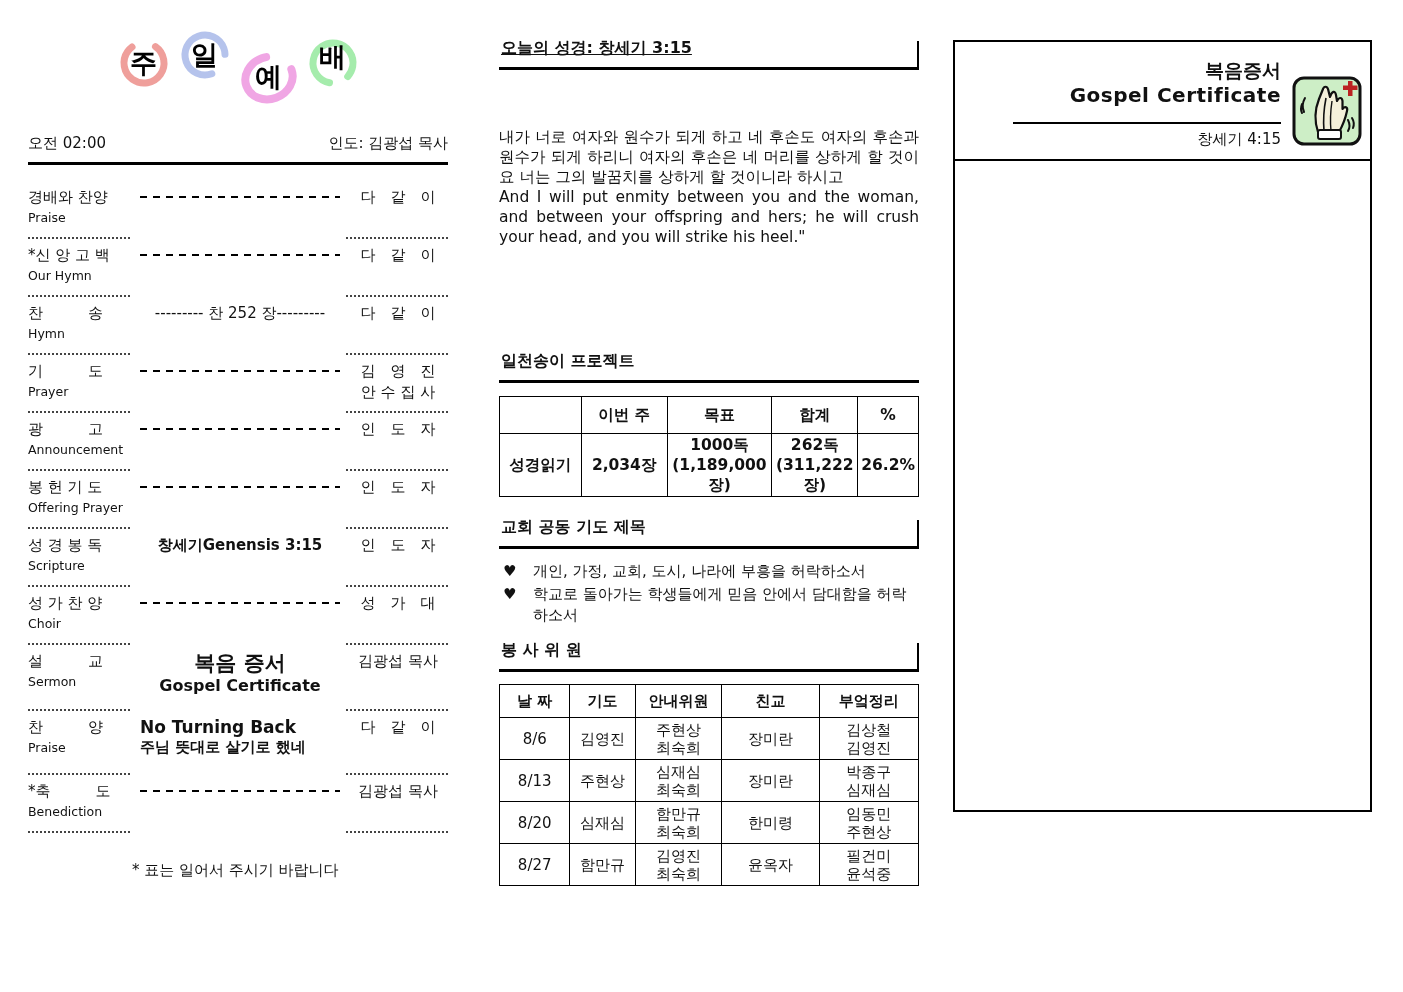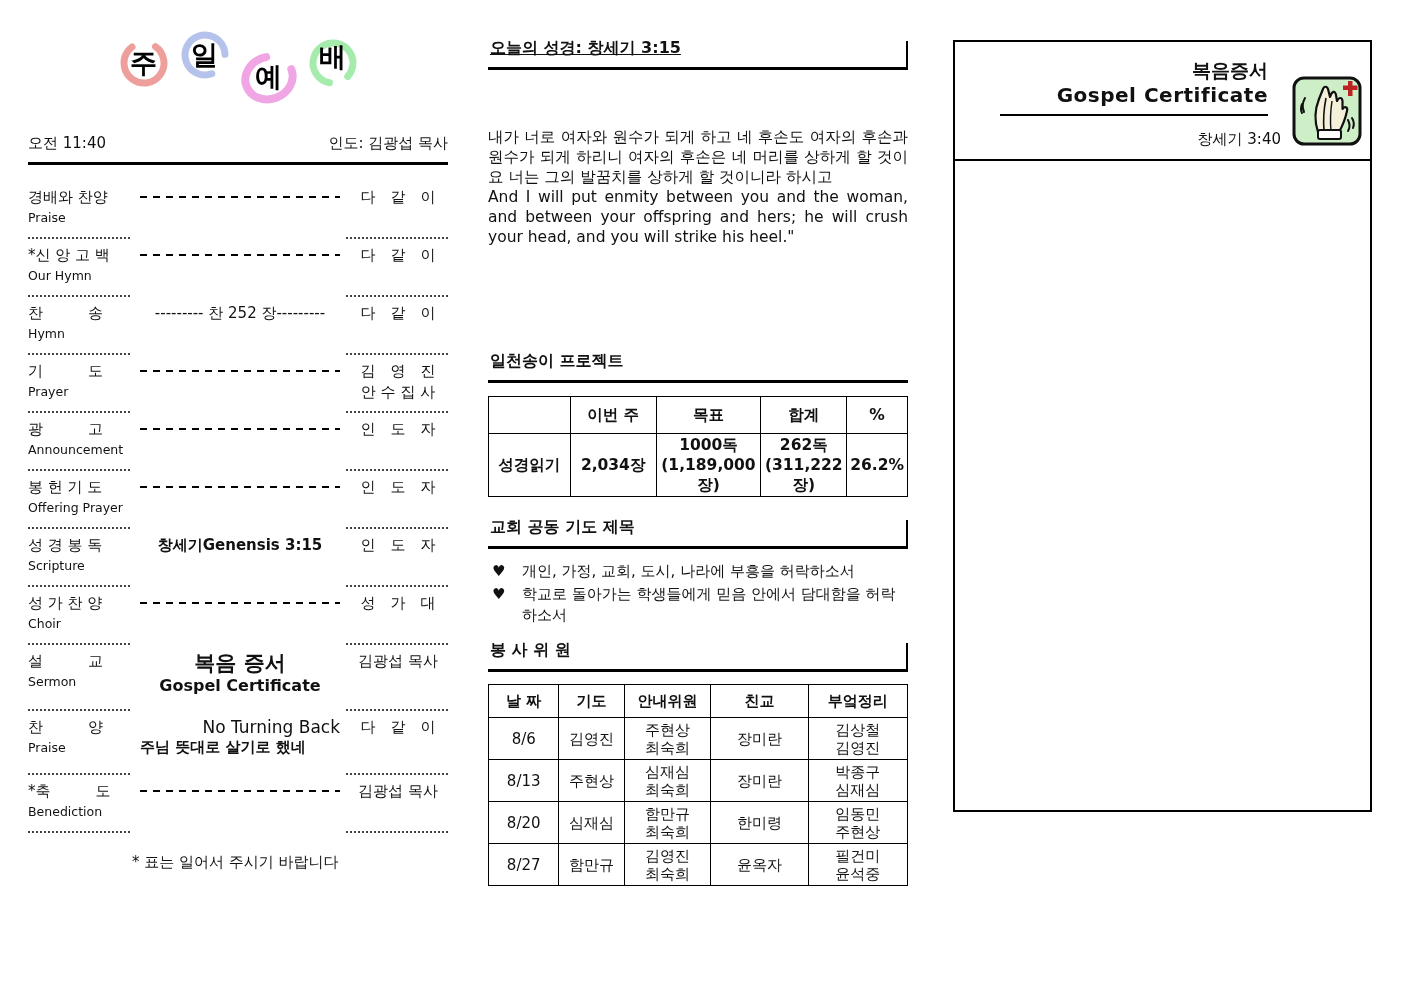--- a/index.html
+++ b/index.html
@@ -18,30 +18,30 @@
   .item{display:flex;align-items:flex-start;min-height:44px;padding-top:4px;}
   .item .label{width:104px;text-align:left;flex:0 0 auto;}
   .item .kr{font-size:15px;line-height:20px;white-space:pre-wrap;}
   .item .en{font-size:12.5px;line-height:15px;white-space:pre-wrap;}
   .item .center{flex:1;padding:0 8px;min-width:0;}
   .dashfill{height:2px;margin-top:9px;background:repeating-linear-gradient(90deg,#000 0 7px,transparent 7px 13px);}
   .center-text{font-size:15px;line-height:20px;text-align:center;white-space:pre-wrap;}
   .center-text.bold{font-weight:bold;}
   .sermon-big{font-size:21px;line-height:25px;font-weight:bold;text-align:center;}
   .sermon-sub{font-size:16px;line-height:20px;font-weight:bold;text-align:center;}
-  .song1{font-size:17px;line-height:21px;font-weight:400;text-align:right;}
+  .song1{font-size:17px;line-height:21px;font-weight:700;text-align:left;}
   .song2{font-size:15px;line-height:19px;font-weight:600;text-align:left;}
   .item .right{width:100px;text-align:center;font-size:15px;line-height:21px;flex:0 0 auto;white-space:pre-line;}
   .sep{display:flex;justify-content:space-between;margin:6px 0 2px 0;height:2px;}
   .sep .seg{width:102px;border-top:2px dotted #444;height:0;}
-  .footnote{margin:20px 0 0 104px;font-size:15px;white-space:pre-wrap;}
+  .footnote{margin:28px 0 0 104px;font-size:15px;white-space:pre-wrap;}
   .footnote::first-letter{font-weight:bold;}
 
   
-  .col-mid{position:absolute;left:488px;top:38px;width:420px;}
+  .col-mid{position:absolute;left:499px;top:38px;width:420px;}
   .sec-header{position:relative;font-weight:bold;font-size:16px;border-bottom:3px solid #000;padding:0 0 8px 2px;}
   .sec-header .tick{position:absolute;right:0;bottom:0;width:2px;height:26px;background:#000;}
   .sec-header.u .txt{text-decoration:underline;}
   .scripture{margin-top:57px;font-size:15.5px;line-height:20px;text-align:justify;}
   .scripture p{margin:0;}
   .proj-header{margin-top:104px;}
   table{border-collapse:collapse;width:100%;table-layout:fixed;}
   .proj-table{margin-top:13px;}
   .proj-table th,.proj-table td{border:1.5px solid #000;text-align:center;vertical-align:middle;
     font-size:15.5px;font-weight:bold;white-space:pre-line;}
@@ -54,21 +54,21 @@
   .vol-header{margin-top:14px;}
   .vol-table{margin-top:12px;padding-left:20px;}
   .vol-table th,.vol-table td{border:1.5px solid #000;text-align:center;vertical-align:middle;
     font-size:15px;white-space:pre-line;line-height:18px;}
   .vol-table th{height:30px;font-weight:bold;}
   .vol-table td{height:39px;}
 
   
   .col-right{position:absolute;left:953px;top:40px;width:415px;height:768px;border:2px solid #000;background:#fff;}
   .gc-header{position:relative;height:117px;border-bottom:2px solid #000;}
-  .gc-titles{position:absolute;right:102px;top:16px;width:268px;text-align:right;border-bottom:2px solid #000;padding-bottom:6px;}
+  .gc-titles{position:absolute;right:89px;top:16px;width:268px;text-align:right;border-bottom:2px solid #000;padding-bottom:14px;}
   .gc-kr{font-weight:bold;font-size:19px;line-height:24px;}
   .gc-en{font-weight:bold;font-size:20px;line-height:26px;letter-spacing:0.5px;}
   .gc-verse{position:absolute;right:89px;top:88px;font-size:15px;}
   .gc-icon{position:absolute;right:6px;top:32px;width:74px;height:74px;}
   .gc-body{height:645px;}
 </style>
 </head>
 <body>
 
 <div class="page">
@@ -96,21 +96,21 @@
       </span>
       <span class="tchar">
         <svg width="54" height="54">
           <circle cx="27" cy="27" r="20" fill="none" stroke-width="7" stroke-linecap="round" stroke-dasharray="105 21" transform="rotate(100 27 27)" stroke="#a5ecac"></circle>
         </svg>
         <span class="glyph" style="margin-top:-6px">배</span>
       </span>
     </div>
 
     <div class="session-row">
-      <span>오전 11:40</span>
+      <span>오전 02:00</span>
       <span>인도: 김광섭 목사</span>
     </div>
 
     <div class="order">
 
       <div class="item">
         <span class="label"><span class="kr">경배와 찬양</span><br>
           <span class="en">Praise</span></span>
         <span class="center">
             <span class="dashfill" style="display:block"></span>
@@ -384,21 +384,21 @@
       </tbody>
     </table>
   </div>
 
   <div class="col-right">
     <div class="gc-header">
       <div class="gc-titles">
         <div class="gc-kr">복음증서</div>
         <div class="gc-en">Gospel Certificate</div>
       </div>
-      <div class="gc-verse">창세기 3:40</div>
+      <div class="gc-verse">창세기 4:15</div>
       <svg class="gc-icon" viewBox="0 0 74 74">
         <rect x="4" y="4" width="66" height="66" rx="10" fill="#cdeec6" stroke="#111" stroke-width="3"></rect>
         <rect x="58" y="7" width="4.5" height="15" fill="#bb2222"></rect>
         <rect x="53" y="11.5" width="14.5" height="4.5" fill="#bb2222"></rect>
         <path d="M15 24 q-4 7 -1 14" stroke="#111" stroke-width="2" fill="none" stroke-linecap="round"></path>
         <path d="M12 30 q-2 5 0 9" stroke="#111" stroke-width="2" fill="none" stroke-linecap="round"></path>
         <path d="M58 46 q3 6 0 11" stroke="#111" stroke-width="2" fill="none" stroke-linecap="round"></path>
         <path d="M62 44 q3 5 1 10" stroke="#111" stroke-width="2" fill="none" stroke-linecap="round"></path>
         <path d="M28 58 C24 46 25 35 29 25 L33 15 C34 12 37 12 38 15 L40 23
                  C42 17 45 16 46 21 L47 27 C49 23 52 23 52.5 27 L52.5 35

